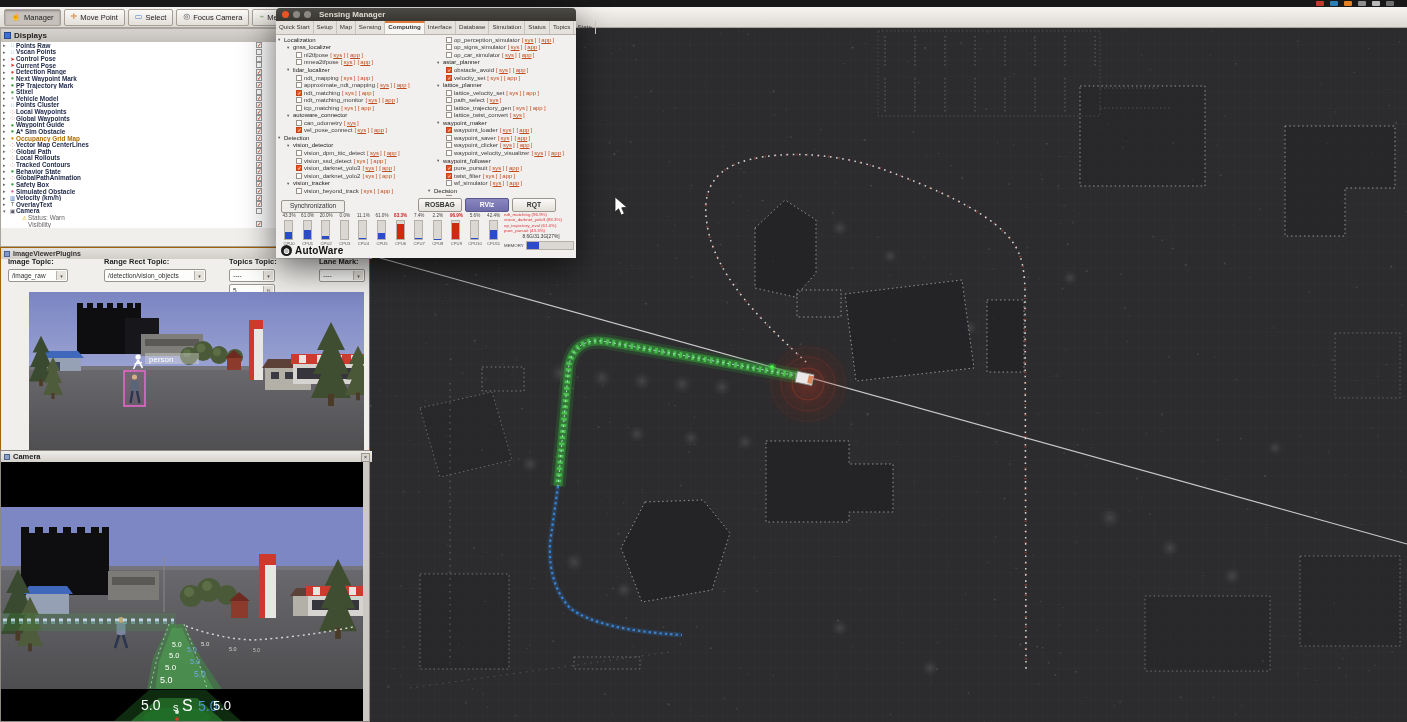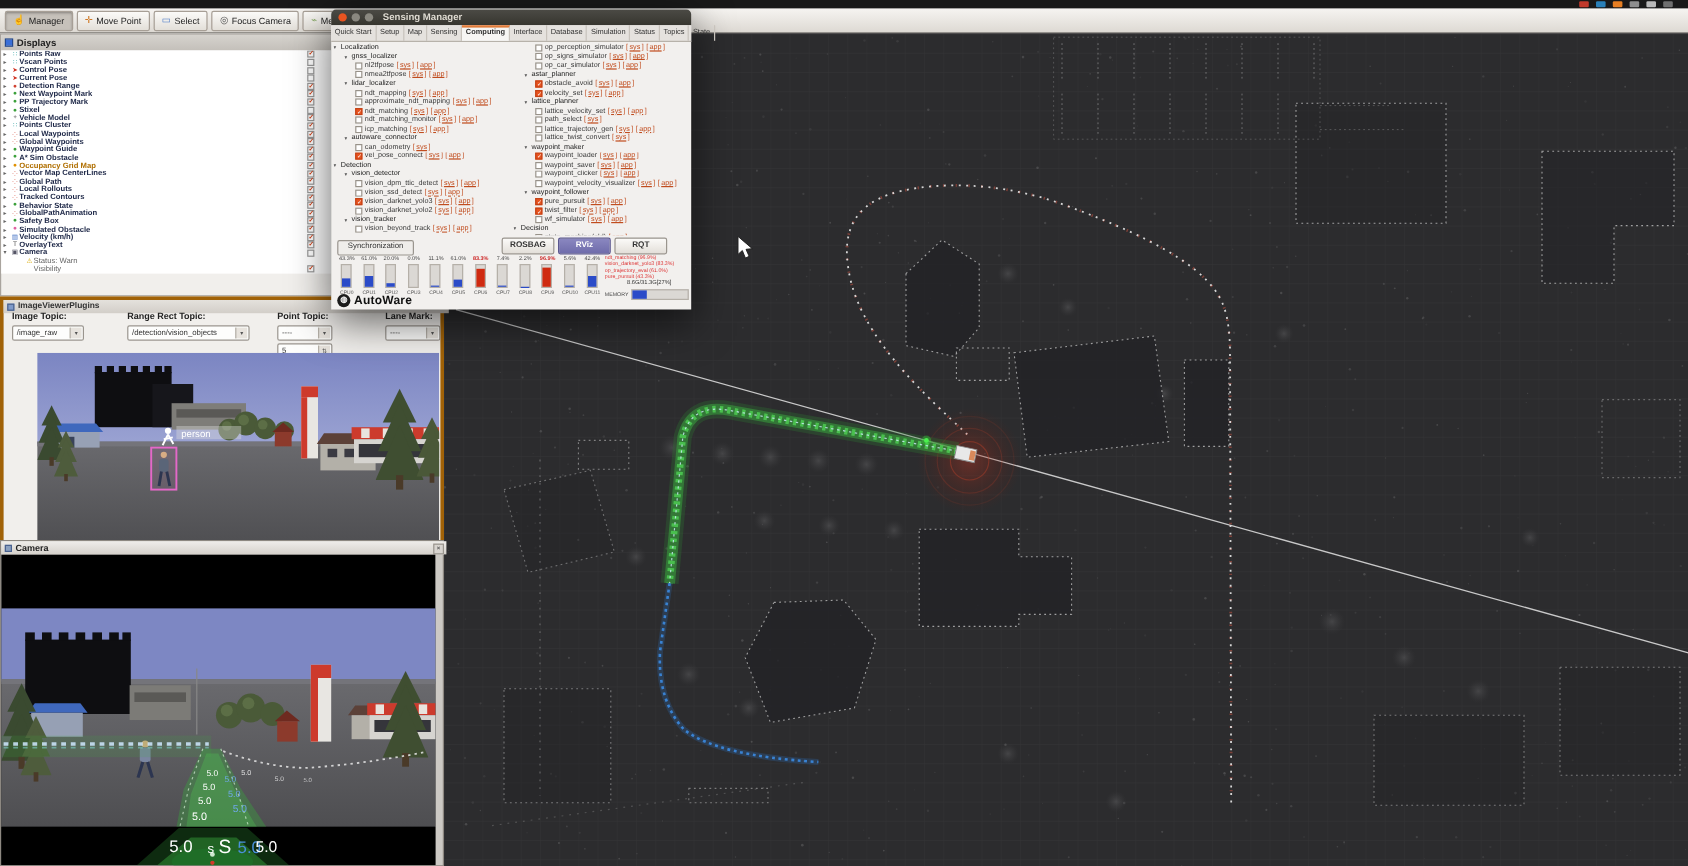--- a/index.html
+++ b/index.html
@@ -31,21 +31,21 @@
   .drow .dicon{width:7px;font-size:5.5px;text-align:center;}
   .drow .dlbl{flex:1;font-weight:bold;overflow:hidden;}
   .drow .dchk{width:6px;height:6px;border:1px solid #999;background:#fff;margin-right:14px;
     font-size:5.5px;line-height:5px;text-align:center;color:#d04018;font-weight:bold;box-sizing:border-box;}
   .drow.child{padding-left:14px;color:#666;}
   #dbtns{left:0;top:199px;width:275px;height:18px;display:flex;gap:2px;padding:2px;box-sizing:border-box;background:#f1efec;}
   .dbtn{flex:1;border:1px solid #a9a49e;border-radius:2px;background:linear-gradient(#fafaf8,#e6e2dc);
     font-size:7.5px;text-align:center;line-height:12px;color:#222;}
   .dbtn.dim{color:#9a958e;}
   
-  #ivp{left:0;top:247px;width:370px;height:208px;background:#f1efec;border:3px solid #a16207;box-sizing:border-box;}
+  #ivp{left:0;top:247px;width:370px;height:208px;background:#f1efec;border:1px solid #a16207;box-sizing:border-box;}
   #ivp-title{left:0;top:0;width:368px;height:11px;background:linear-gradient(#e4e1dc,#d2cec8);
     display:flex;align-items:center;gap:3px;padding-left:3px;font-size:7px;font-weight:bold;color:#333;}
   .plug-icon{width:6px;height:6px;background:#7f9ac9;border:1px solid #4a628f;box-sizing:border-box;}
   .ivp-label{position:absolute;font-size:7.5px;font-weight:bold;color:#222;top:9px;}
   .ivp-dd{position:absolute;top:21px;height:13px;border:1px solid #9a958e;border-radius:2px;background:#fdfdfc;
     font-size:6.5px;color:#333;line-height:11px;padding-left:3px;box-sizing:border-box;}
   .ivp-dd .ddarr{position:absolute;right:1px;top:1px;bottom:1px;width:9px;background:#e7e3dd;border-left:1px solid #b5b0a8;
     font-size:5px;text-align:center;line-height:10px;color:#555;}
   
   #camwin{left:0;top:450px;width:370px;height:272px;background:#ccc9c4;border:1px solid #8d8881;box-sizing:border-box;}
@@ -1087,21 +1087,21 @@
       </div>
   </div>
 
   <div class="abs" id="ivp">
     <div class="abs" id="ivp-title">
       <span class="plug-icon"></span>
       <span>ImageViewerPlugins</span>
     </div>
     <div class="ivp-label" style="left:7px;">Image Topic:</div>
     <div class="ivp-label" style="left:103px;">Range Rect Topic:</div>
-    <div class="ivp-label" style="left:228px;">Point Topic:</div>
+    <div class="ivp-label" style="left:228px;">Topics Topic:</div>
     <div class="ivp-label" style="left:318px;">Lane Mark:</div>
     <div class="ivp-dd" style="left:7px;width:60px;">
       <span>/image_raw</span><span class="ddarr">▾</span></div>
     <div class="ivp-dd" style="left:103px;width:102px;">
       <span>/detection/vision_objects</span><span class="ddarr">▾</span></div>
     <div class="ivp-dd" style="left:228px;width:46px;">
       <span>----</span><span class="ddarr">▾</span></div>
     <div class="ivp-dd" style="left:318px;width:46px;">
       <span>----</span><span class="ddarr">▾</span></div>
     <div class="ivp-dd" style="left:228px;top:36px;width:46px;">

